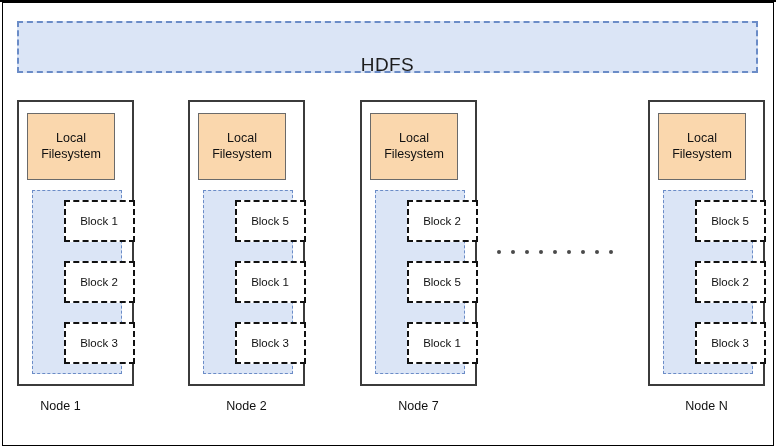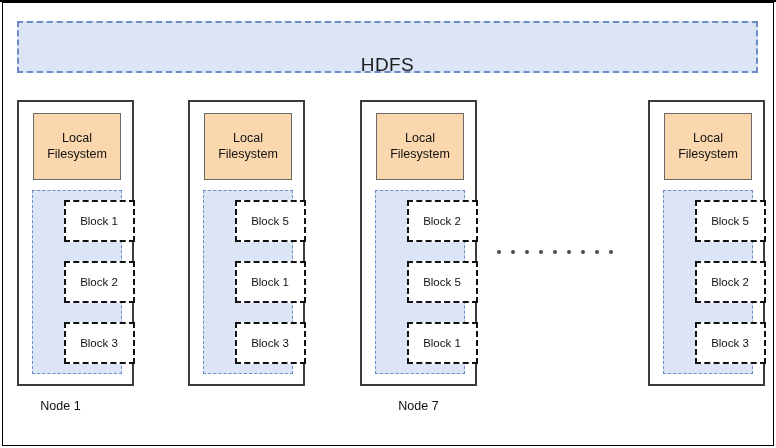--- a/index.html
+++ b/index.html
@@ -66,21 +66,21 @@
     background: #ffffff;
     box-sizing: border-box;
   }
   .node-1 { left: 17px; }
   .node-2 { left: 188px; }
   .node-3 { left: 360px; }
   .node-n { left: 648px; }
 
   .fs-box {
     position: absolute;
-    left: 14px;
+    left: 8px;
     top: 11px;
     width: 88px;
     height: 67px;
     background: #fad7ad;
     border: 1.5px solid #6a6a6a;
     box-sizing: border-box;
     display: flex;
     flex-direction: column;
     align-items: center;
     justify-content: center;
@@ -216,15 +216,17 @@
       <span>Filesystem</span>
     </div>
     <div class="blocks-wrap">
       <div class="block">Block 5</div>
       <div class="block">Block 2</div>
       <div class="block">Block 3</div>
     </div>
   </div>
 
   <div class="node-caption cap-1">Node 1</div>
+  <div class="node-caption cap-2">Node 2</div>
   <div class="node-caption cap-3">Node 7</div>
+  <div class="node-caption cap-n">Node N</div>
 
 </div>
 
 </body></html>

